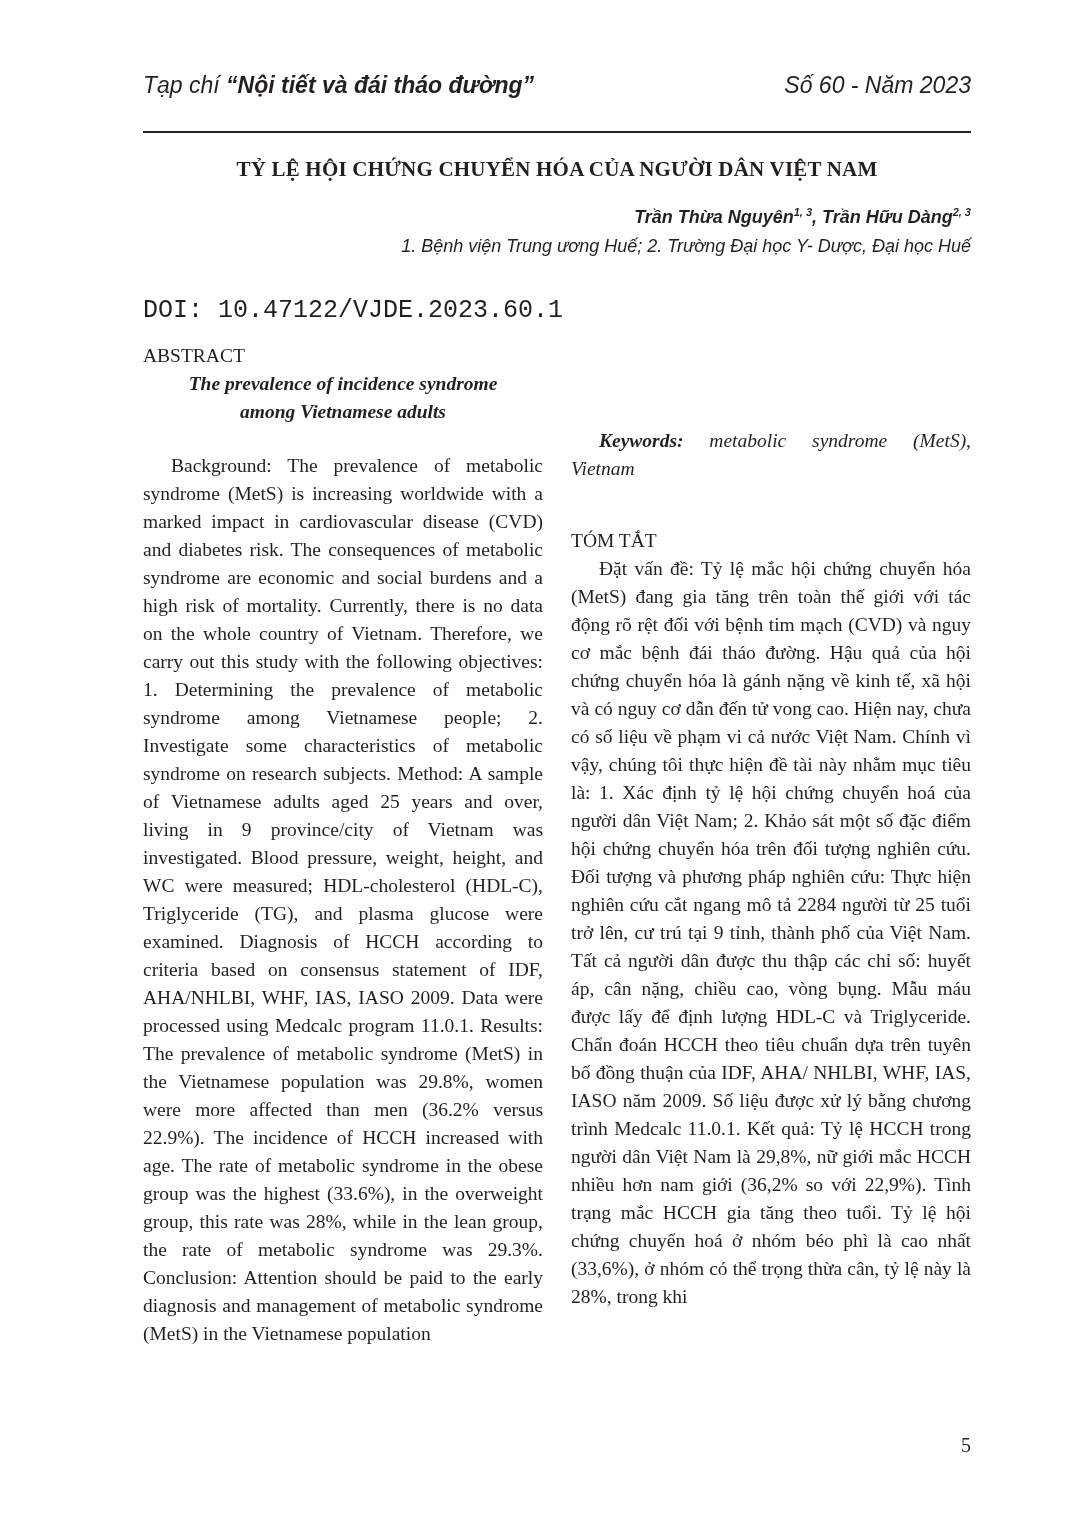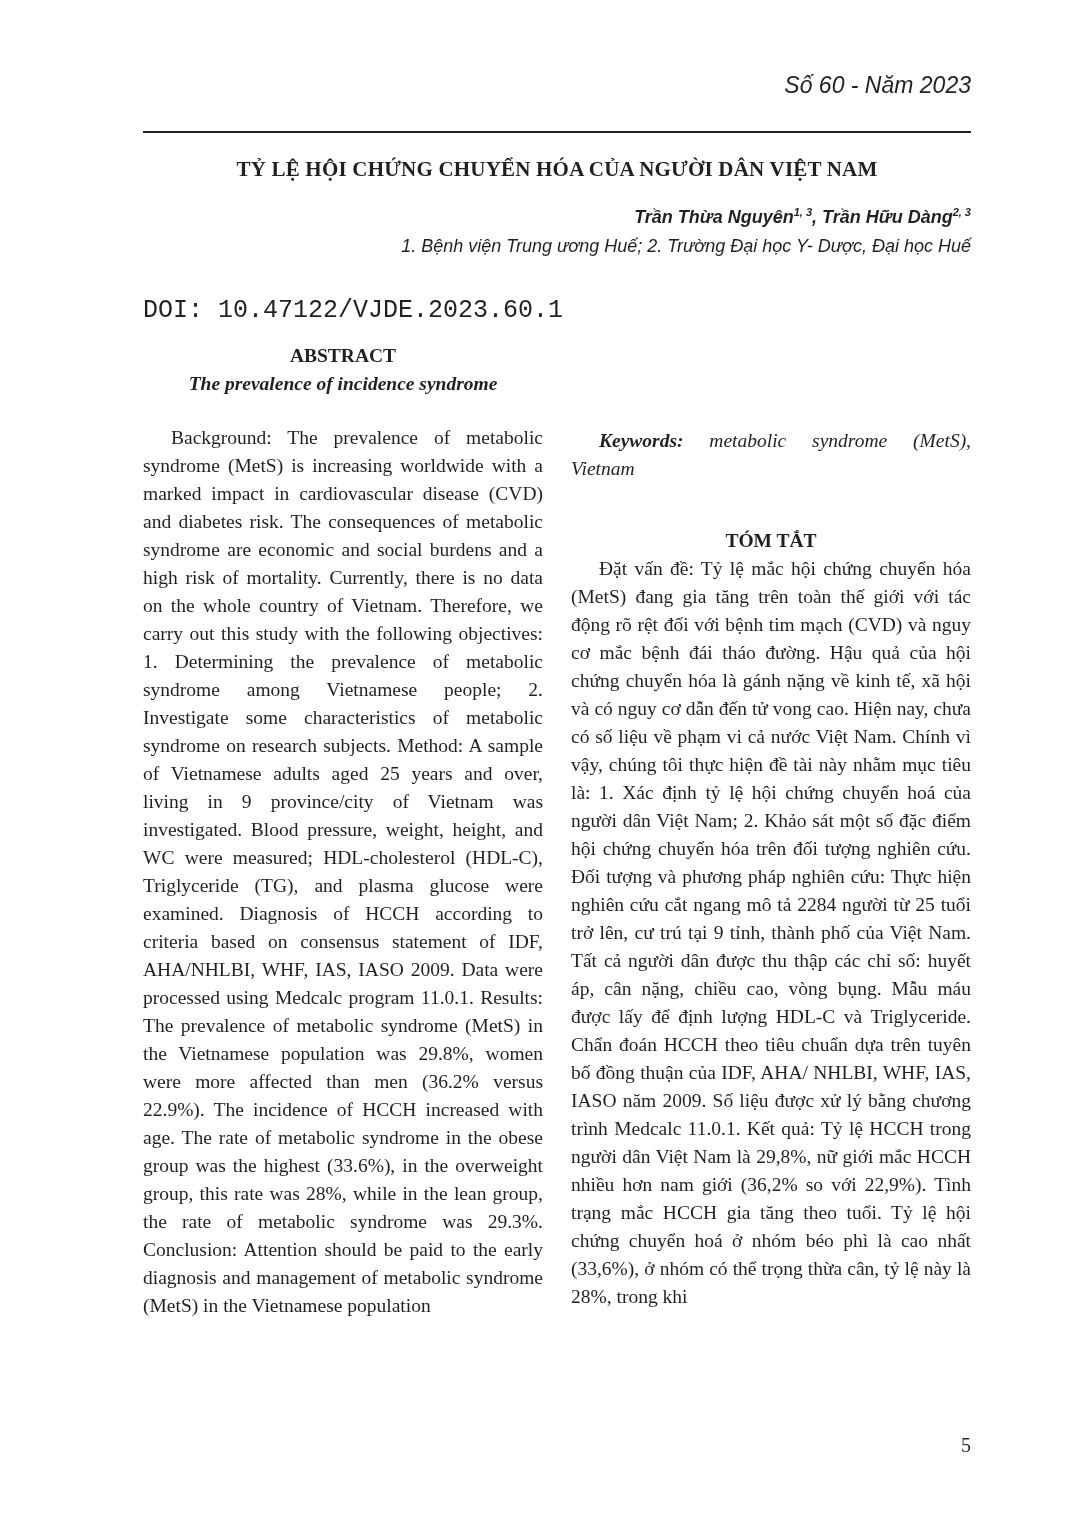--- a/index.html
+++ b/index.html
@@ -16,49 +16,51 @@
     font-family: Liberation Sans, sans-serif; font-style: italic; font-size: 18px; line-height: 29px; }
   .authors .names { font-weight: bold; }
   .authors sup { font-size: 11px; }
   .doi { position: absolute; left: 143px; top: 296px; font-family: Liberation Mono, monospace; font-size: 25px; }
   .col { position: absolute; top: 342px; width: 400px;
     font-family: "Liberation Serif", serif; font-size: 19.5px; line-height: 28px; text-align: justify; }
   .col.left { left: 143px; }
   .col.right { left: 571px; }
   .col p { margin: 0; }
   .indent { text-indent: 28px; }
-  .h-abstract { font-weight: bold; text-align: center; }
+  .h-abstract { font-weight: normal; }
   .subtitle { font-weight: bold; font-style: italic; text-align: center; }
   .gap { height: 26px; }
   .gap2 { height: 44px; }
   .kw-label { font-weight: bold; font-style: italic; }
   .kw-val { font-style: italic; }
   .bold { font-weight: normal; margin-top: 7px; }
   .pageno { position: absolute; right: 119px; top: 1434px; font-family: "Liberation Serif", serif; font-size: 20px; }
 </style>
 </head>
 <body>
 
 <div class="header">
+  <span class="left"><span>Tạp chí </span><b>“Nội tiết và đái tháo đường”</b></span>
   <span class="right">Số 60 - Năm 2023</span>
 </div>
 <div class="rule"></div>
 
 <div class="title">TỶ LỆ HỘI CHỨNG CHUYỂN HÓA CỦA NGƯỜI DÂN VIỆT NAM</div>
 
 <div class="authors">
   <div class="names"><span>Trần Thừa Nguyên</span><sup>1, 3</sup><span>, </span><span>Trần Hữu Dàng</span><sup>2, 3</sup></div>
   <div>1. Bệnh viện Trung ương Huế; 2. Trường Đại học Y- Dược, Đại học Huế</div>
 </div>
 
 <div class="doi">DOI: 10.47122/VJDE.2023.60.1</div>
 
 <div class="col left">
   <p class="h-abstract">ABSTRACT</p>
   <p class="subtitle">The prevalence of incidence syndrome</p>
+  <p class="subtitle">among Vietnamese adults</p>
   <div class="gap"></div>
   <p class="indent"><span class="bold">Background:</span><span> The prevalence of metabolic syndrome (MetS) is increasing worldwide with a marked impact in cardiovascular disease (CVD) and diabetes risk. The consequences of metabolic syndrome are economic and social burdens and a high risk of mortality. Currently, there is no data on the whole country of Vietnam. Therefore, we carry out this study with the following objectives: 1. Determining the prevalence of metabolic syndrome among Vietnamese people; 2. Investigate some characteristics of metabolic syndrome on research subjects. </span><span class="bold">Method:</span><span> A sample of Vietnamese adults aged 25 years and over, living in 9 province/city of Vietnam was investigated. Blood pressure, weight, height, and WC were measured; HDL-cholesterol (HDL-C), Triglyceride (TG), and plasma glucose were examined. Diagnosis of HCCH according to criteria based on consensus statement of IDF, AHA/NHLBI, WHF, IAS, IASO 2009. Data were processed using Medcalc program 11.0.1. </span><span class="bold">Results:</span><span> The prevalence of metabolic syndrome (MetS) in the Vietnamese population was 29.8%, women were more affected than men (36.2% versus 22.9%). The incidence of HCCH increased with age. The rate of metabolic syndrome in the obese group was the highest (33.6%), in the overweight group, this rate was 28%, while in the lean group, the rate of metabolic syndrome was 29.3%. </span><span class="bold">Conclusion:</span><span> Attention should be paid to the early diagnosis and management of metabolic syndrome (MetS) in the Vietnamese population</span></p>
 </div>
 
 <div class="col right">
   <div style="height:0;overflow:visible;"></div>
   <p class="indent" style="margin-top:85px;"><span class="kw-label">Keywords:</span><span class="kw-val"> metabolic syndrome (MetS), Vietnam</span></p>
   <div class="gap2"></div>
   <p class="h-abstract">TÓM TẮT</p>
   <p class="indent"><span class="bold">Đặt vấn đề:</span><span> Tỷ lệ mắc hội chứng chuyển hóa (MetS) đang gia tăng trên toàn thế giới với tác động rõ rệt đối với bệnh tim mạch (CVD) và nguy cơ mắc bệnh đái tháo đường. Hậu quả của hội chứng chuyển hóa là gánh nặng về kinh tế, xã hội và có nguy cơ dẫn đến tử vong cao. Hiện nay, chưa có số liệu về phạm vi cả nước Việt Nam. Chính vì vậy, chúng tôi thực hiện đề tài này nhằm mục tiêu là: 1. Xác định tỷ lệ hội chứng chuyển hoá của người dân Việt Nam; 2. Khảo sát một số đặc điểm hội chứng chuyển hóa trên đối tượng nghiên cứu. </span><span class="bold">Đối tượng và phương pháp nghiên cứu:</span><span> Thực hiện nghiên cứu cắt ngang mô tả 2284 người từ 25 tuổi trở lên, cư trú tại 9 tỉnh, thành phố của Việt Nam. Tất cả người dân được thu thập các chỉ số: huyết áp, cân nặng, chiều cao, vòng bụng. Mẫu máu được lấy để định lượng HDL-C và Triglyceride. Chẩn đoán HCCH theo tiêu chuẩn dựa trên tuyên bố đồng thuận của IDF, AHA/ NHLBI, WHF, IAS, IASO năm 2009. Số liệu được xử lý bằng chương trình Medcalc 11.0.1. </span><span class="bold">Kết quả:</span><span> Tỷ lệ HCCH trong người dân Việt Nam là 29,8%, nữ giới mắc HCCH nhiều hơn nam giới (36,2% so với 22,9%). Tình trạng mắc HCCH gia tăng theo tuổi. Tỷ lệ hội chứng chuyển hoá ở nhóm béo phì là cao nhất (33,6%), ở nhóm có thể trọng thừa cân, tỷ lệ này là 28%, trong khi</span></p>

